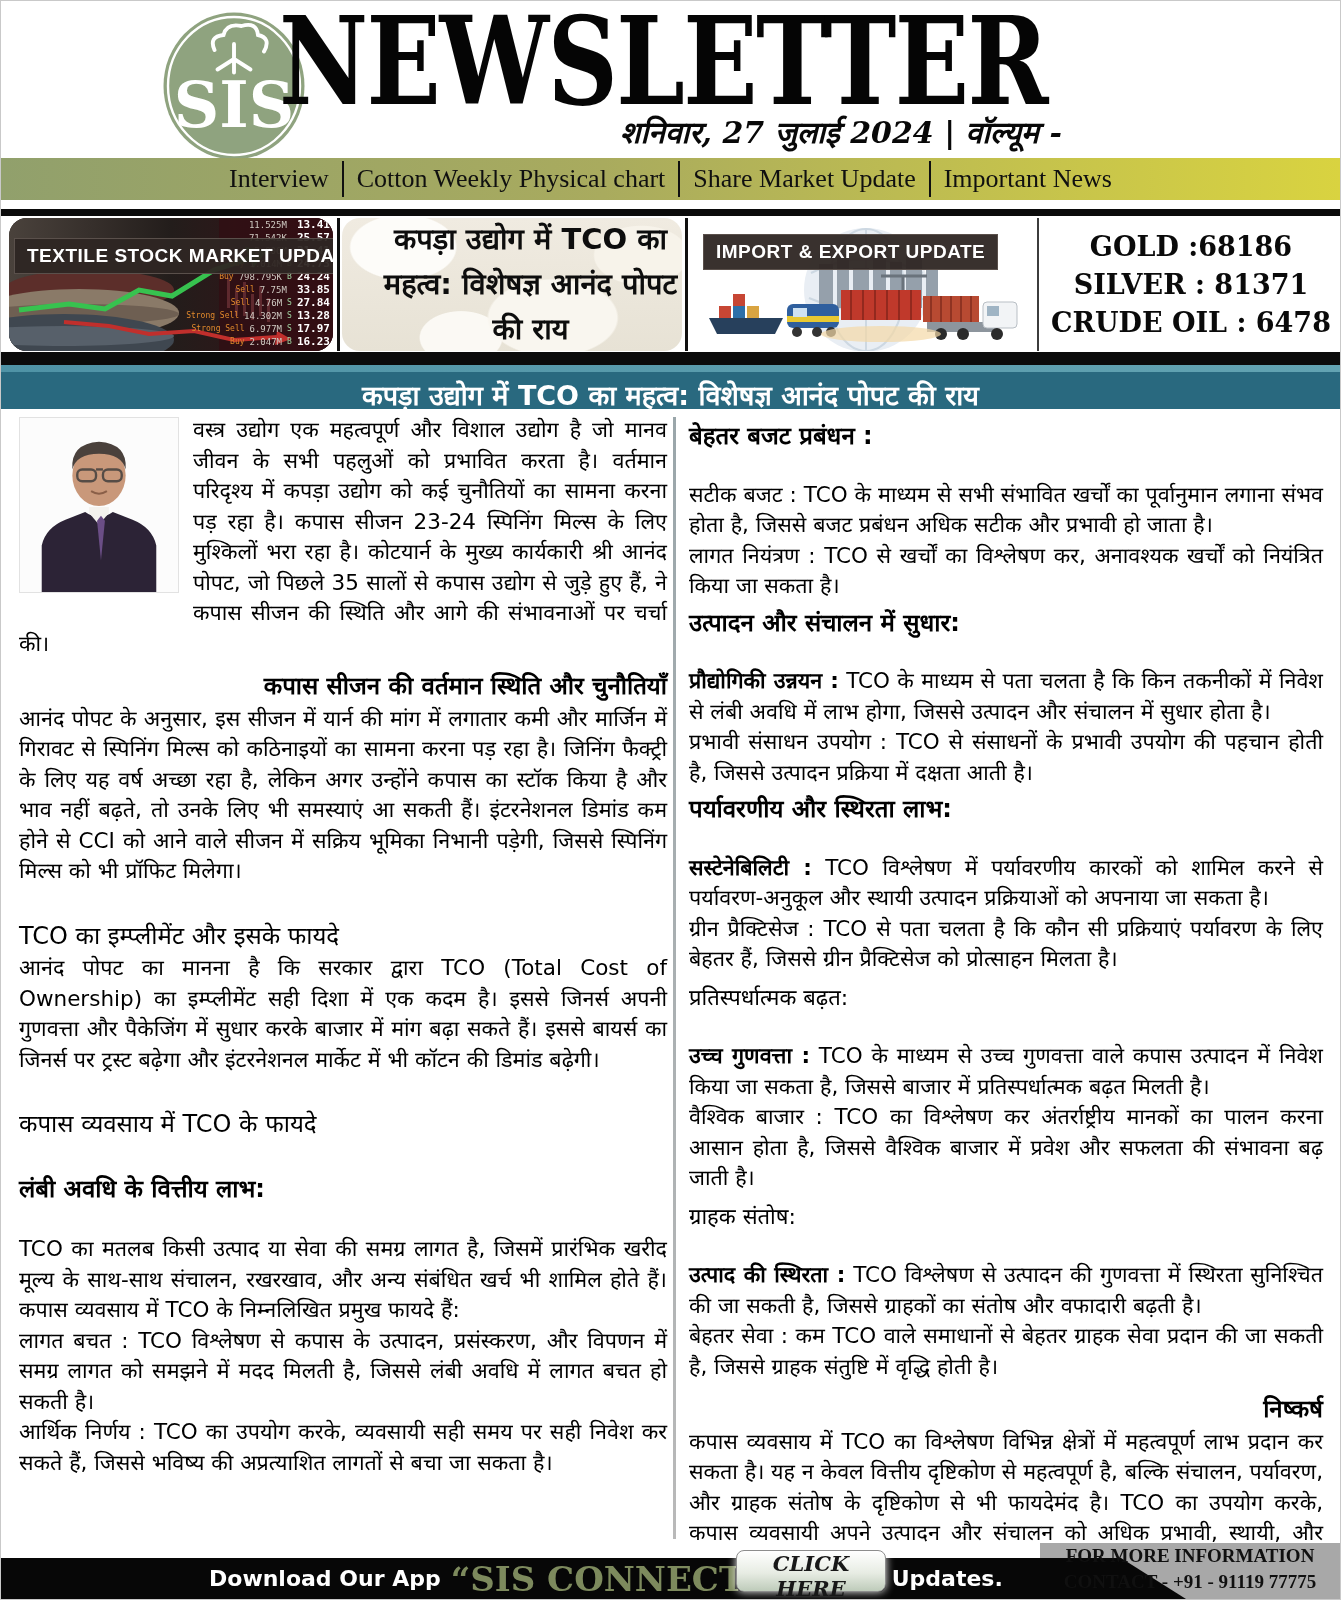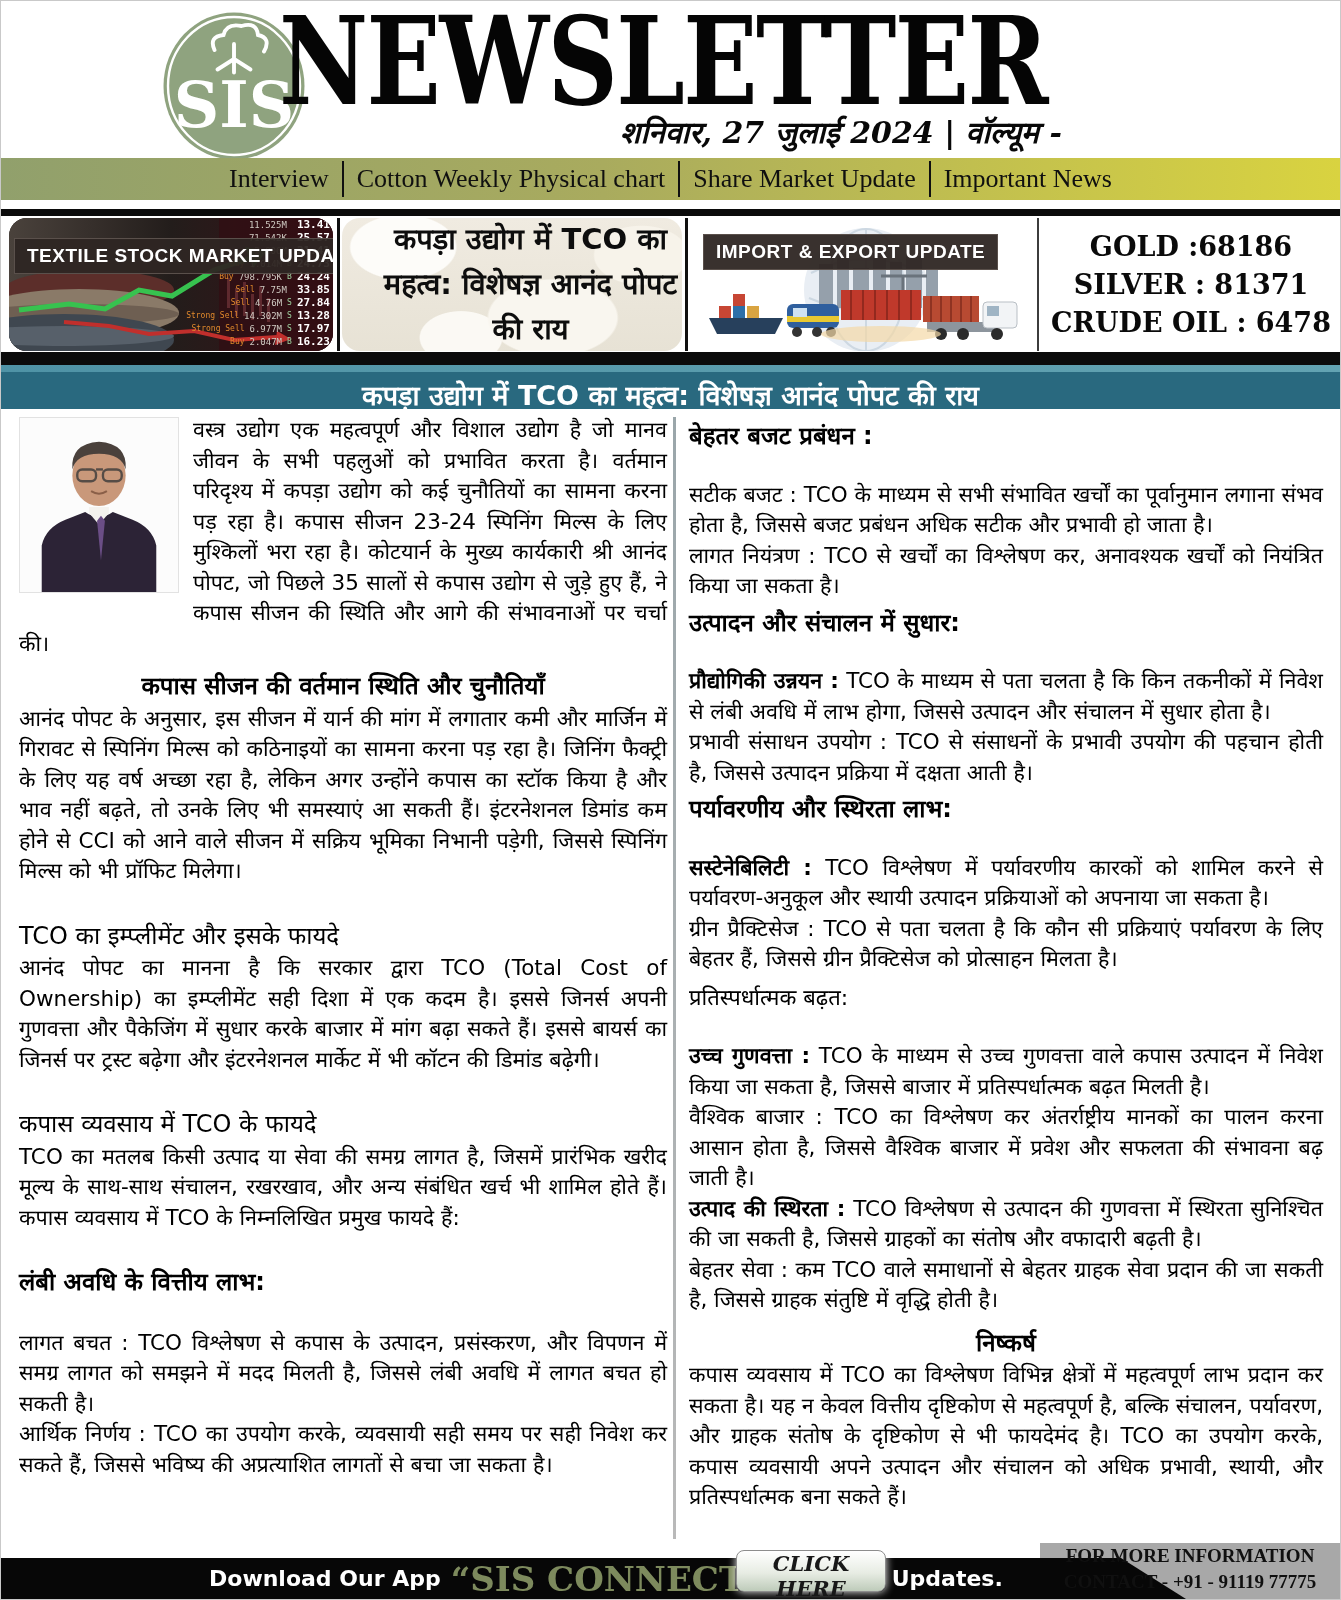--- a/index.html
+++ b/index.html
@@ -77,21 +77,21 @@
   .article { position:absolute; left:0; top:410px; width:100%; height:1135px; overflow:hidden; }
   .col { position:absolute; top:4px; color:#000; }
   .col-left  { left:18px;  width:648px; }
   .col-right { left:688px; width:634px; }
   .col-divider { position:absolute; left:672px; top:6px; height:1122px; width:3px;
     background:linear-gradient(#9aa6aa,#b9b9b9); }
   .author-photo { float:left; width:160px; height:176px; margin:2px 14px 6px 0;
     border:1px solid #e2e2e2; background:#fbfbfb; }
   .blk { font-size:21.5px; line-height:30.5px; text-align:justify; }
   .blk b { font-weight:bold; }
-  .h   { font-weight:bold; font-size:24px; margin:12px 0 2px; text-align:center; }
+  .h   { font-weight:bold; font-size:24px; margin:12px 0 2px; text-align:right; }
   .hT  { font-weight:normal; font-size:24px; margin:34px 0 2px; text-align:left; }
   .hB  { font-weight:bold; font-size:24px; margin:6px 0 28px; text-align:left; }
   .hTB { font-weight:bold; font-size:24px; margin:34px 0 30px; text-align:left; }
   .h2B { font-weight:normal; font-size:22px; margin:8px 0 28px; text-align:left; }
 
   
   .footer { position:absolute; left:0; bottom:0; width:100%; height:56px; }
   .footer .gray { position:absolute; right:0; bottom:0; width:300px; height:56px;
     background:#a8a8a8; }
   .footer .gray-wedge { position:absolute; right:155px; bottom:0; width:190px; height:41px;
@@ -345,39 +345,40 @@
           <path d="M70 96 l10 12 10 -12 v-6 h-20 z" fill="#f4f2ee"></path>
           <path d="M78 104 l4 -5 4 5 -4 40 z" fill="#6b4e86"></path>
         </svg>
       </div>
     <div class="blk p">वस्त्र उद्योग एक महत्वपूर्ण और विशाल उद्योग है जो मानव जीवन के सभी पहलुओं को प्रभावित करता है। वर्तमान परिदृश्य में कपड़ा उद्योग को कई चुनौतियों का सामना करना पड़ रहा है। कपास सीजन 23-24 स्पिनिंग मिल्स के लिए मुश्किलों भरा रहा है। कोटयार्न के मुख्य कार्यकारी श्री आनंद पोपट, जो पिछले 35 सालों से कपास उद्योग से जुड़े हुए हैं, ने कपास सीजन की स्थिति और आगे की संभावनाओं पर चर्चा की।</div>
         <div class="blk h">कपास सीजन की वर्तमान स्थिति और चुनौतियाँ</div>
         <div class="blk p">आनंद पोपट के अनुसार, इस सीजन में यार्न की मांग में लगातार कमी और मार्जिन में गिरावट से स्पिनिंग मिल्स को कठिनाइयों का सामना करना पड़ रहा है। जिनिंग फैक्ट्री के लिए यह वर्ष अच्छा रहा है, लेकिन अगर उन्होंने कपास का स्टॉक किया है और भाव नहीं बढ़ते, तो उनके लिए भी समस्याएं आ सकती हैं। इंटरनेशनल डिमांड कम होने से CCI को आने वाले सीजन में सक्रिय भूमिका निभानी पड़ेगी, जिससे स्पिनिंग मिल्स को भी  प्रॉफिट मिलेगा।</div>
         <div class="blk hT">TCO का इम्प्लीमेंट और इसके फायदे</div>
         <div class="blk p">आनंद पोपट का मानना है कि सरकार द्वारा TCO (Total Cost of Ownership) का इम्प्लीमेंट सही दिशा में एक कदम है। इससे जिनर्स अपनी गुणवत्ता और पैकेजिंग में सुधार करके बाजार में मांग बढ़ा सकते हैं। इससे बायर्स का जिनर्स पर ट्रस्ट बढ़ेगा और इंटरनेशनल मार्केट में भी कॉटन की डिमांड बढ़ेगी।</div>
         <div class="blk hT">कपास व्यवसाय में TCO के फायदे</div>
+        <div class="blk hTB">लंबी अवधि के वित्तीय लाभ:</div>
         <div class="blk p">TCO का मतलब किसी उत्पाद या सेवा की समग्र लागत है, जिसमें प्रारंभिक खरीद मूल्य के साथ-साथ संचालन, रखरखाव, और अन्य संबंधित खर्च भी शामिल होते हैं। कपास व्यवसाय में TCO के निम्नलिखित प्रमुख फायदे हैं:</div>
-        <div class="blk hTB">लंबी अवधि के वित्तीय लाभ:</div>
         <div class="blk p">लागत बचत : TCO विश्लेषण से कपास के उत्पादन, प्रसंस्करण, और विपणन में समग्र लागत को समझने में मदद मिलती है, जिससे लंबी अवधि में लागत बचत हो सकती है।</div>
         <div class="blk p">आर्थिक निर्णय : TCO का उपयोग करके, व्यवसायी सही समय पर सही निवेश कर सकते हैं, जिससे भविष्य की अप्रत्याशित लागतों से बचा जा सकता है।</div>
       </div>
     <div class="col-divider"></div>
     <div class="col col-right" id="col-right">
         <div class="blk hB">बेहतर बजट प्रबंधन :</div>
         <div class="blk p">सटीक बजट : TCO के माध्यम से सभी संभावित खर्चों का पूर्वानुमान लगाना संभव होता है, जिससे बजट प्रबंधन अधिक सटीक और प्रभावी हो जाता है।</div>
         <div class="blk p">लागत नियंत्रण : TCO से खर्चों का विश्लेषण कर, अनावश्यक खर्चों को नियंत्रित किया जा सकता है।</div>
         <div class="blk hB">उत्पादन और संचालन में सुधार:</div>
         <div class="blk p"><b>प्रौद्योगिकी उन्नयन :</b> TCO के माध्यम से पता चलता है कि किन तकनीकों में निवेश से लंबी अवधि में लाभ होगा, जिससे उत्पादन और संचालन में सुधार होता है।</div>
         <div class="blk p">प्रभावी संसाधन उपयोग : TCO से संसाधनों के प्रभावी उपयोग की पहचान होती है, जिससे उत्पादन प्रक्रिया में दक्षता आती है।</div>
         <div class="blk hB">पर्यावरणीय और स्थिरता लाभ:</div>
         <div class="blk p"><b>सस्टेनेबिलिटी :</b> TCO विश्लेषण में पर्यावरणीय कारकों को शामिल करने से पर्यावरण-अनुकूल और स्थायी उत्पादन प्रक्रियाओं को अपनाया जा सकता है।</div>
         <div class="blk p">ग्रीन प्रैक्टिसेज : TCO से पता चलता है कि कौन सी प्रक्रियाएं पर्यावरण के लिए बेहतर हैं, जिससे ग्रीन प्रैक्टिसेज को प्रोत्साहन मिलता है।</div>
         <div class="blk h2B">प्रतिस्पर्धात्मक बढ़त:</div>
         <div class="blk p"><b>उच्च गुणवत्ता :</b> TCO के माध्यम से उच्च गुणवत्ता वाले कपास उत्पादन में निवेश किया जा सकता है, जिससे बाजार में प्रतिस्पर्धात्मक बढ़त मिलती है।</div>
         <div class="blk p">वैश्विक बाजार : TCO का विश्लेषण कर अंतर्राष्ट्रीय मानकों का पालन करना आसान होता है, जिससे वैश्विक बाजार में प्रवेश और सफलता की संभावना बढ़ जाती है।</div>
+        <div class="blk h2B">ग्राहक संतोष:</div>
         <div class="blk p"><b>उत्पाद की स्थिरता :</b> TCO विश्लेषण से उत्पादन की गुणवत्ता में स्थिरता सुनिश्चित की जा सकती है, जिससे ग्राहकों का संतोष और वफादारी बढ़ती है।</div>
         <div class="blk p">बेहतर सेवा : कम TCO वाले समाधानों से बेहतर ग्राहक सेवा प्रदान की जा सकती है, जिससे ग्राहक संतुष्टि में वृद्धि होती है।</div>
         <div class="blk h">निष्कर्ष</div>
         <div class="blk p">कपास व्यवसाय में TCO का विश्लेषण विभिन्न क्षेत्रों में महत्वपूर्ण लाभ प्रदान कर सकता है। यह न केवल वित्तीय दृष्टिकोण से महत्वपूर्ण है, बल्कि संचालन, पर्यावरण, और ग्राहक संतोष के दृष्टिकोण से भी फायदेमंद है। TCO का उपयोग करके, कपास व्यवसायी अपने उत्पादन और संचालन को अधिक प्रभावी, स्थायी, और प्रतिस्पर्धात्मक बना सकते हैं।</div>
       </div>
   </div>
 
   <div class="footer">
     <div class="gray"></div>
     <div class="gray-wedge"></div>

